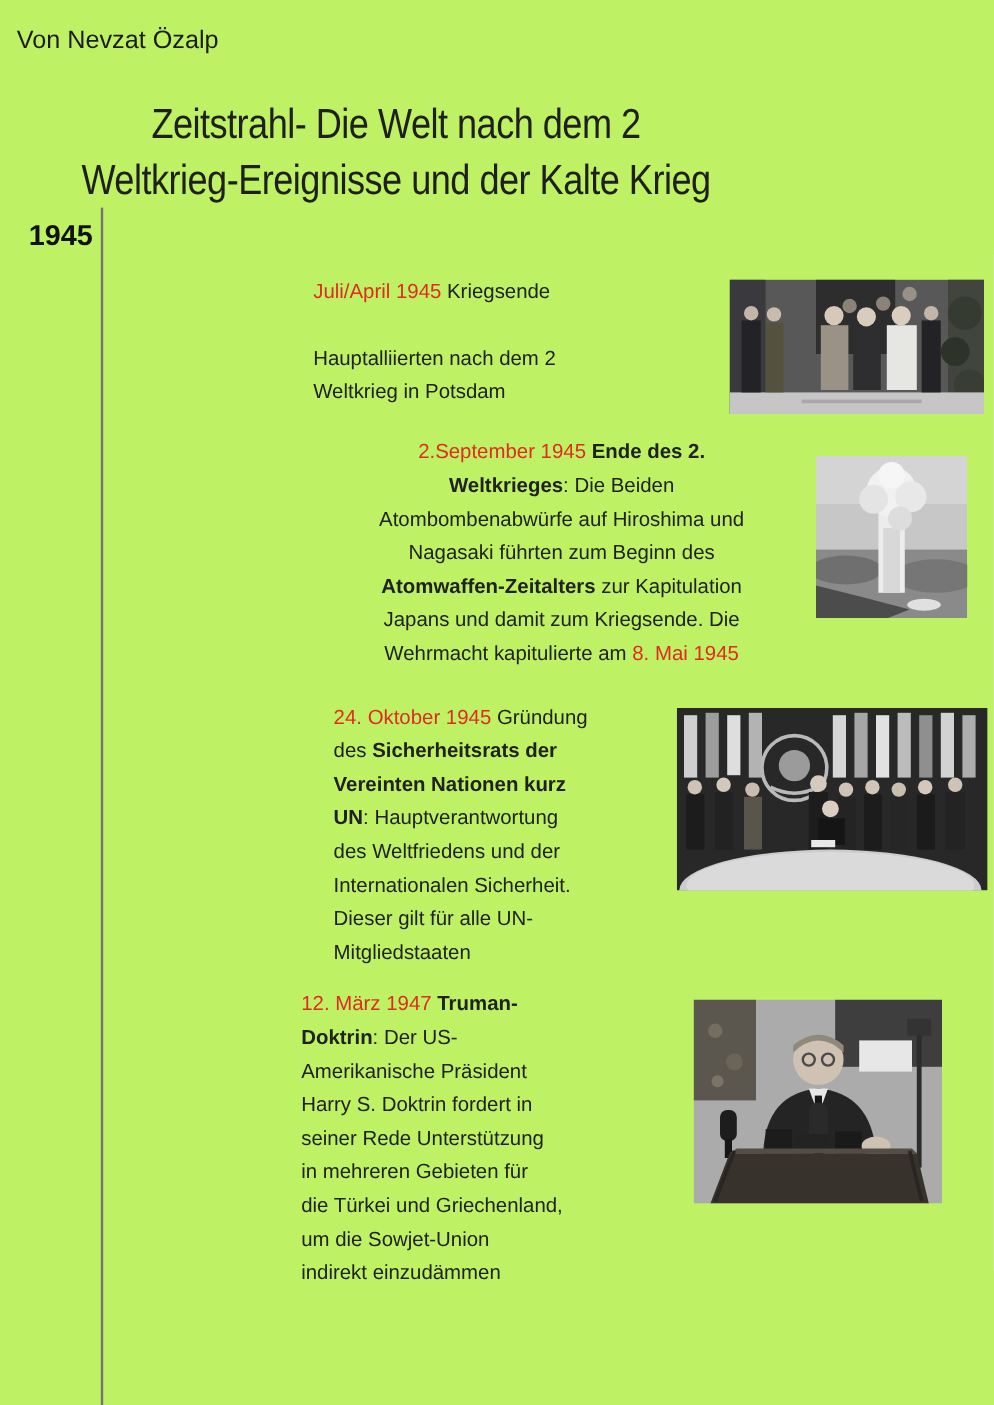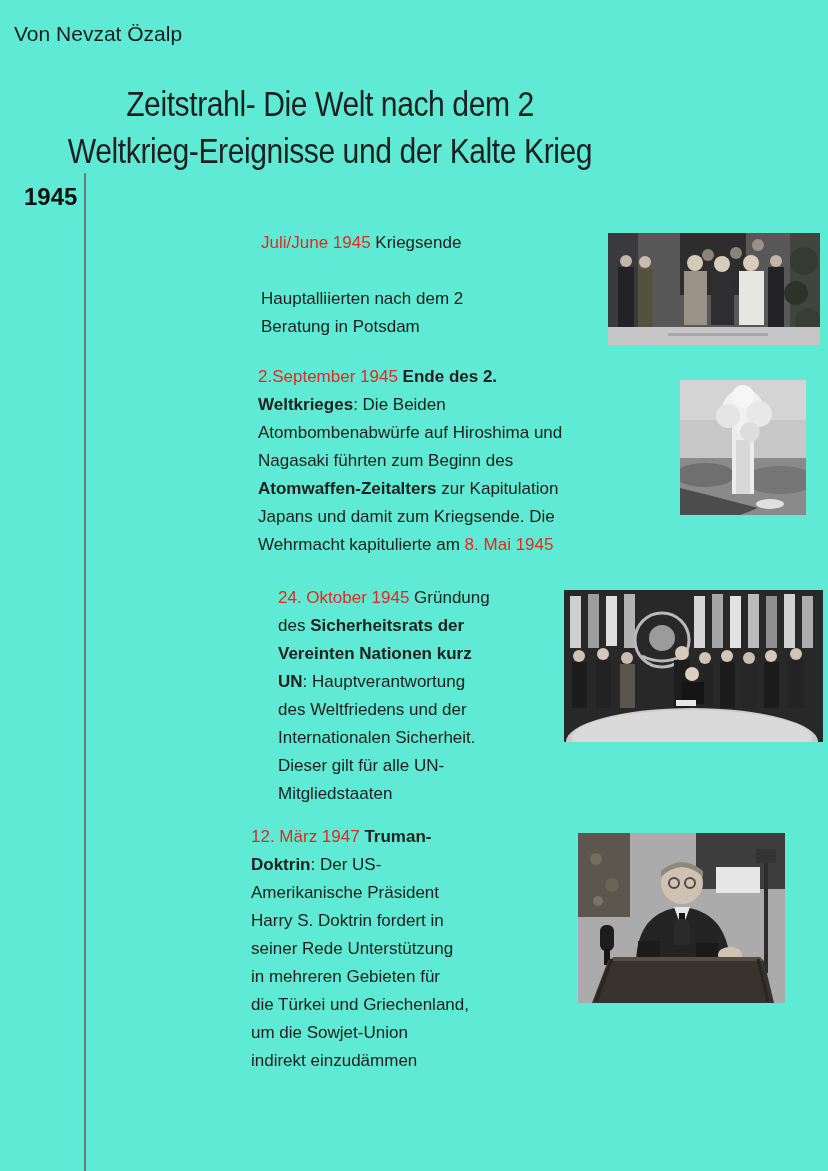--- a/index.html
+++ b/index.html
@@ -49,49 +49,49 @@
   }
   .entry{
     position:absolute;
     font-size:17px;
     line-height:28px;
     color:var(--text,#212121);
   }
   .entry .seg-red{ color:var(--red,#e02b20); }
   .entry .seg-b{ font-weight:bold; }
   .e1{ left:261px; top:229px; width:360px; }
-  .e2{ left:258px; top:363px; width:420px; }
+  .e2{ left:258px; top:363px; width:420px;text-align:center; }
   .e3{ left:278px; top:584px; width:340px; }
   .e4{ left:251px; top:823px; width:340px; }
   .photo{
     position:absolute;
     display:block;
   }
   .img1{ left:608px; top:233px; width:212px; height:112px; }
   .img2{ left:680px; top:380px; width:126px; height:135px; }
   .img3{ left:564px; top:590px; width:259px; height:152px; }
   .img4{ left:578px; top:833px; width:207px; height:170px; }
 </style>
 </head>
 <body>
 
-<div class="page" style="background: #5eead4; text-decoration: underline;">
+<div class="page" style="background: #bef264; text-decoration: underline;">
 
   <div class="author">Von Nevzat Özalp</div>
 
   <div class="doc-title">
     <div>Zeitstrahl- Die Welt nach dem 2</div>
     <div>Weltkrieg-Ereignisse und der Kalte Krieg</div>
   </div>
 
   <div class="year-label">1945</div>
 
   <div class="timeline-line"></div>
 
-  <div class="entry e1"><span class="seg-red">Juli/June 1945</span><span class="seg-n">  Kriegsende</span><br><br><span class="seg-n">Hauptalliierten nach dem 2</span><br><span class="seg-n">Beratung in Potsdam</span></div>
+  <div class="entry e1"><span class="seg-red">Juli/April 1945</span><span class="seg-n">  Kriegsende</span><br><br><span class="seg-n">Hauptalliierten nach dem 2</span><br><span class="seg-n">Weltkrieg in Potsdam</span></div>
   <div class="entry e2"><span class="seg-red">2.September 1945 </span><span class="seg-b">Ende des 2.</span><br><span class="seg-b">Weltkrieges</span><span class="seg-n">: Die Beiden</span><br><span class="seg-n">Atombombenabwürfe auf Hiroshima und</span><br><span class="seg-n">Nagasaki führten zum Beginn des</span><br><span class="seg-b">Atomwaffen-Zeitalters</span><span class="seg-n"> zur Kapitulation</span><br><span class="seg-n">Japans und damit zum Kriegsende. Die</span><br><span class="seg-n">Wehrmacht kapitulierte am </span><span class="seg-red">8. Mai 1945</span></div>
   <div class="entry e3"><span class="seg-red">24. Oktober 1945</span><span class="seg-n"> Gründung</span><br><span class="seg-n">des </span><span class="seg-b">Sicherheitsrats der</span><br><span class="seg-b">Vereinten Nationen kurz</span><br><span class="seg-b">UN</span><span class="seg-n">: Hauptverantwortung</span><br><span class="seg-n">des Weltfriedens und der</span><br><span class="seg-n">Internationalen Sicherheit.</span><br><span class="seg-n">Dieser gilt für alle UN-</span><br><span class="seg-n">Mitgliedstaaten</span></div>
   <div class="entry e4"><span class="seg-red">12. März 1947 </span><span class="seg-b">Truman-</span><br><span class="seg-b">Doktrin</span><span class="seg-n">: Der US-</span><br><span class="seg-n">Amerikanische Präsident</span><br><span class="seg-n">Harry S. Doktrin fordert in</span><br><span class="seg-n">seiner Rede Unterstützung</span><br><span class="seg-n">in mehreren Gebieten für</span><br><span class="seg-n">die Türkei und Griechenland,</span><br><span class="seg-n">um die Sowjet-Union</span><br><span class="seg-n">indirekt einzudämmen</span></div>
 
   <svg class="photo img1" viewBox="0 0 212 112" role="img" aria-label="Schwarz-weiß Foto: Potsdamer Konferenz, drei Hauptalliierte mit Soldaten">
     <rect x="0" y="0" width="212" height="112" fill="#585858"></rect>
     <rect x="72" y="0" width="66" height="62" fill="#2d2d2d"></rect>
     <rect x="0" y="0" width="30" height="112" fill="#3a3a3e"></rect>
     <rect x="182" y="0" width="30" height="112" fill="#41453d"></rect>
     <circle cx="196" cy="28" r="14" fill="#353b31"></circle>

